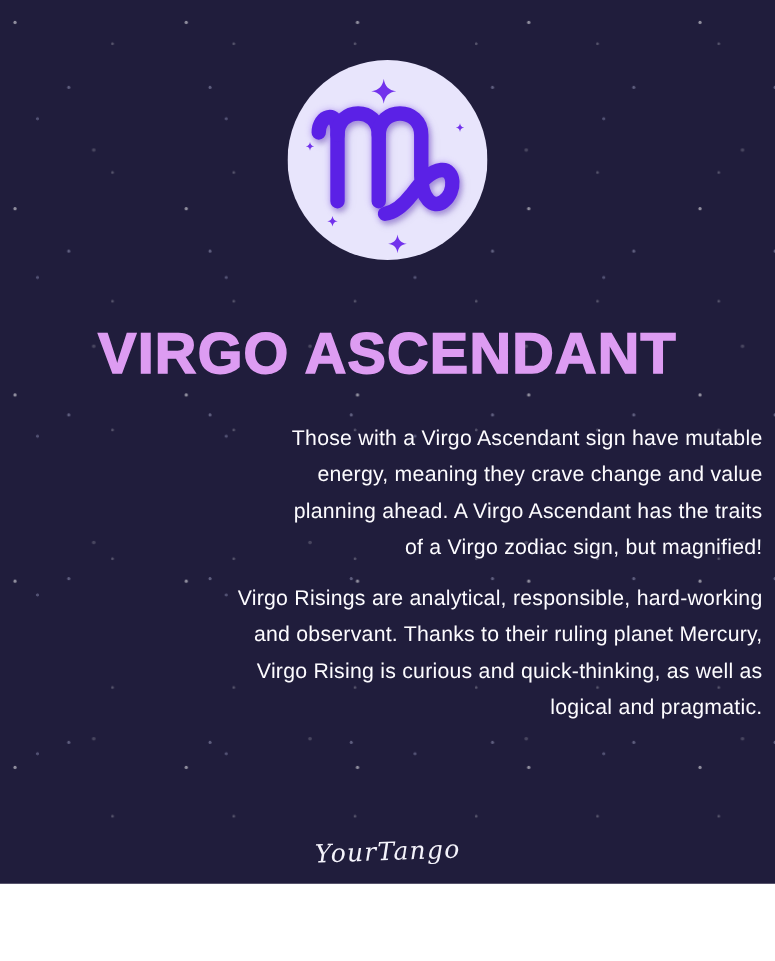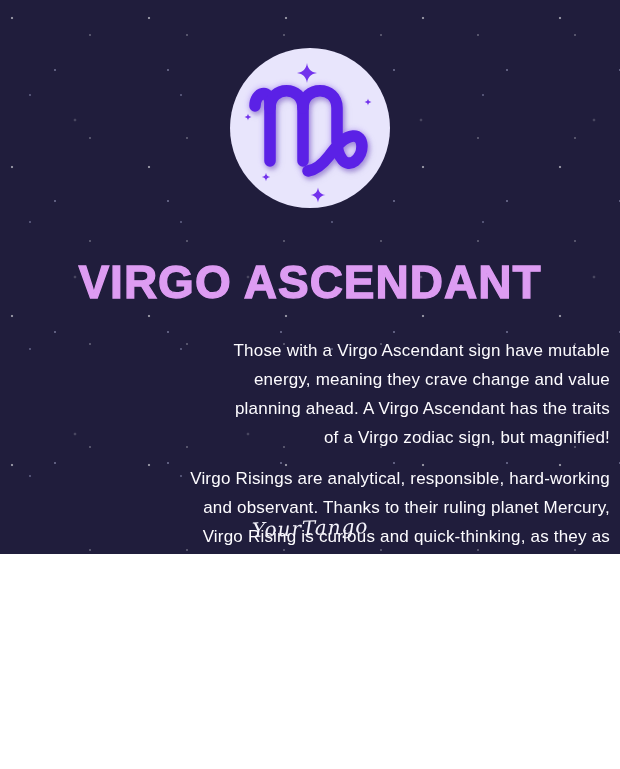--- a/index.html
+++ b/index.html
@@ -5,21 +5,21 @@
   html, body { margin: 0; padding: 0; }
   body {
     width: 620px;
     height: 769px;
     overflow: hidden;
     font-family: "Liberation Sans", sans-serif;
   }
   .poster {
     position: relative;
     width: 620px;
-    height: 554px;
+    height: 707px;
     background-color: #201d3c;
     background-image:
       radial-gradient(circle at 12px 18px, rgba(255,255,255,0.50) 1px, transparent 1.6px),
       radial-gradient(circle at 55px 70px,  rgba(215,220,255,0.34) 1px, transparent 1.5px),
       radial-gradient(circle at 90px 35px,  rgba(255,255,255,0.24) 0.8px, transparent 1.4px),
       radial-gradient(circle at 30px 95px,  rgba(200,205,245,0.30) 0.9px, transparent 1.5px),
       radial-gradient(circle at 75px 120px, rgba(255,255,255,0.18) 1.1px, transparent 1.7px),
       radial-gradient(circle at 110px 60px, rgba(230,232,255,0.22) 0.8px, transparent 1.4px);
     background-size: 137px 149px, 113px 131px, 97px 103px, 151px 127px, 173px 157px, 89px 119px;
     overflow: hidden;
@@ -107,21 +107,21 @@
 
   <h1 class="page-title">VIRGO ASCENDANT</h1>
 
   <div class="paragraphs">
     <p class="body-text">Those with a Virgo Ascendant sign have mutable
 energy, meaning they crave change and value
 planning ahead. A Virgo Ascendant has the traits
 of a Virgo zodiac sign, but magnified!</p>
     <p class="body-text">Virgo Risings are analytical, responsible, hard-working
 and observant. Thanks to their ruling planet Mercury,
-Virgo Rising is curious and quick-thinking, as they as
+Virgo Rising is curious and quick-thinking, as well as
 logical and pragmatic.</p>
   </div>
 
   <div class="footer">
     <span class="logo-text">YourTango</span>
   </div>
 
 </div>
 
 </body></html>

